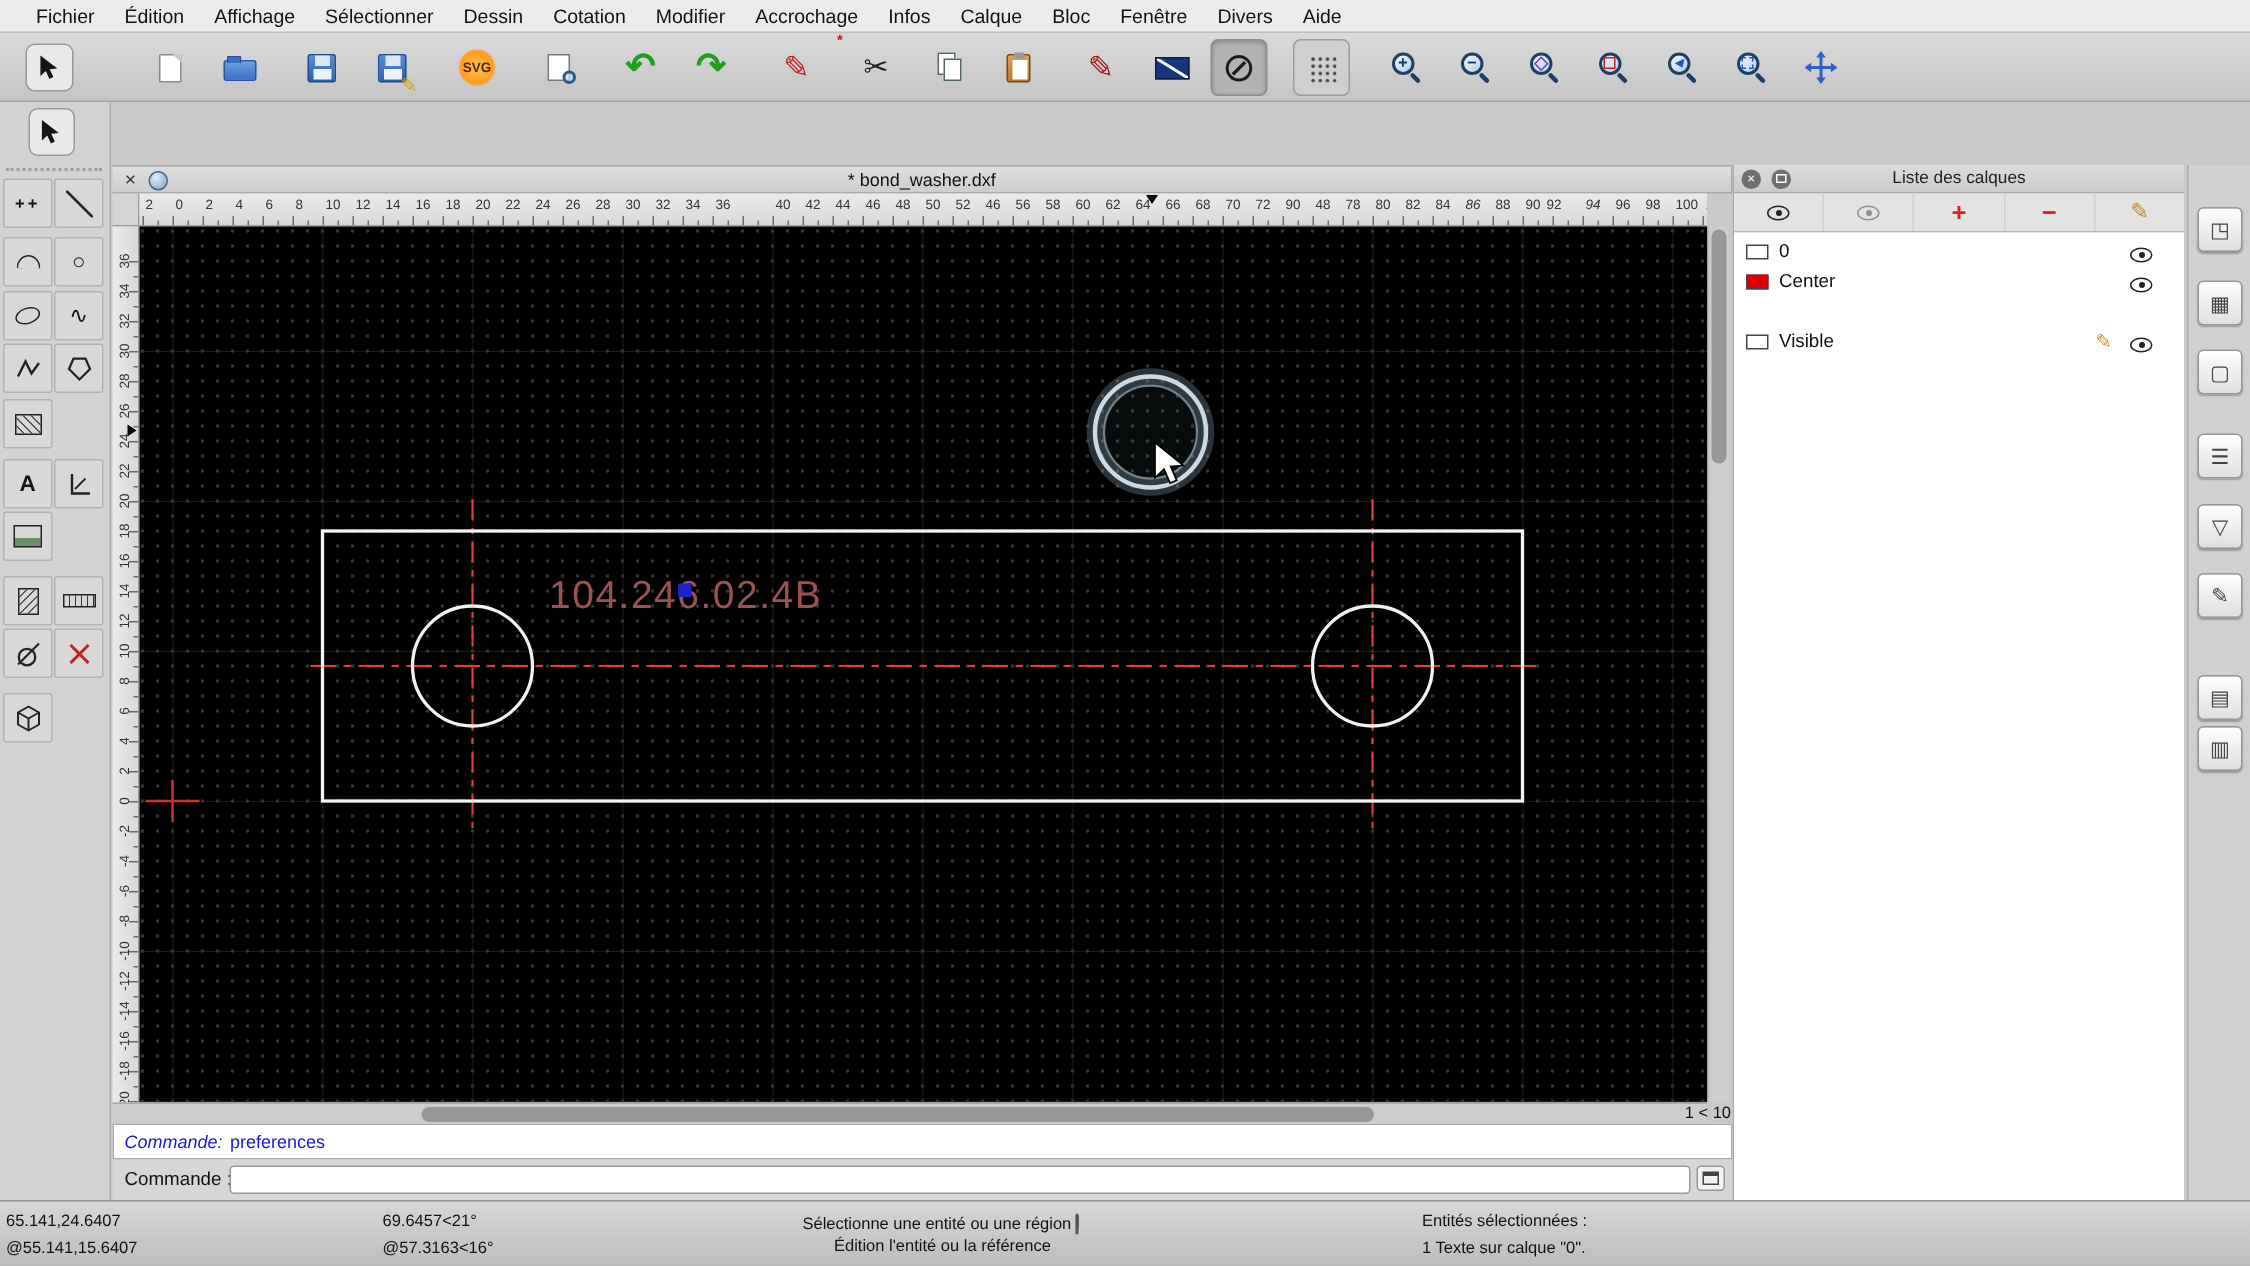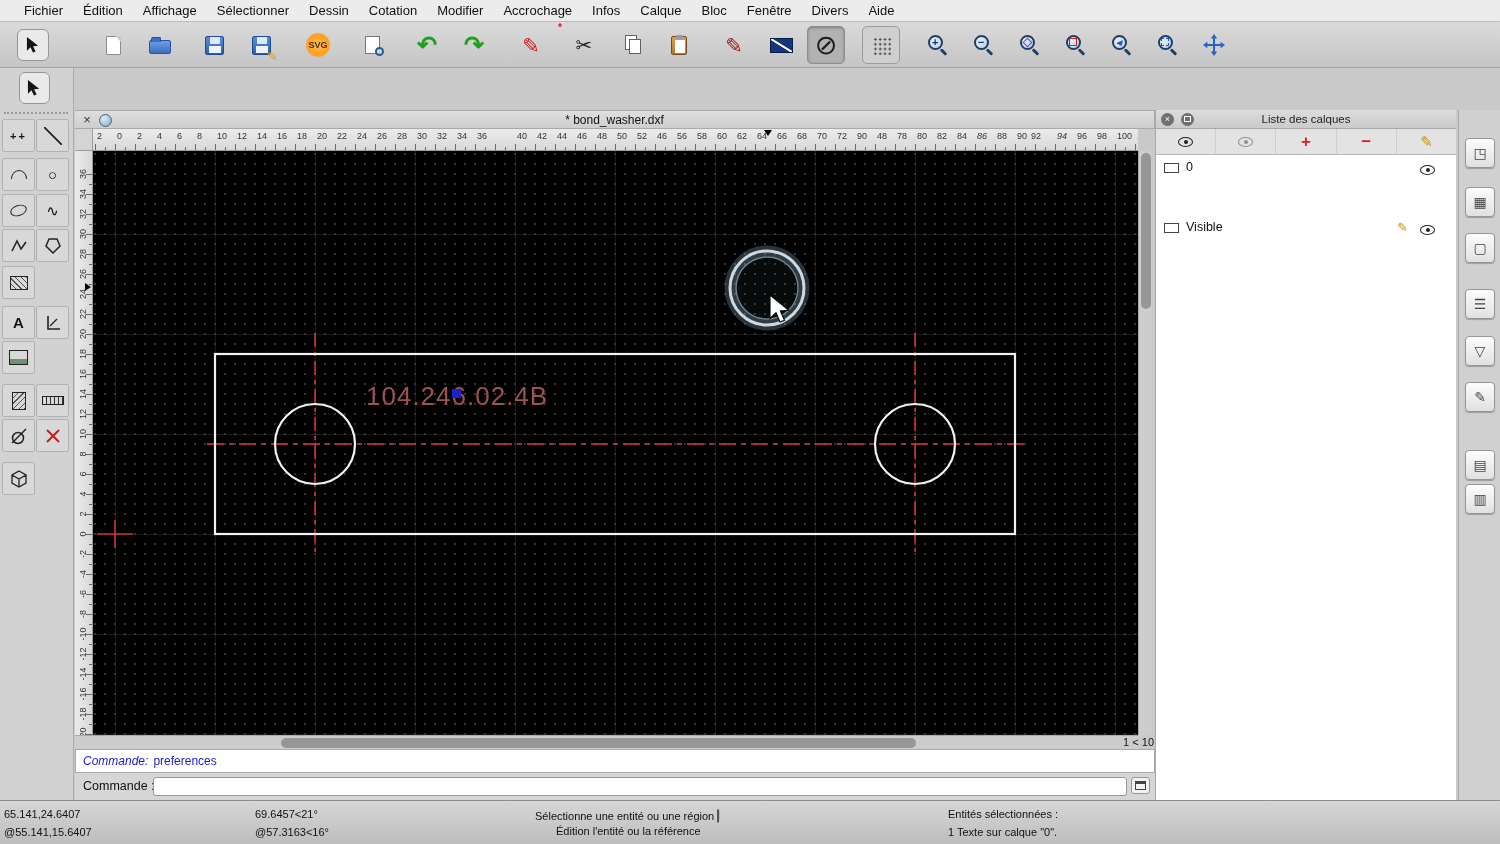--- a/index.html
+++ b/index.html
@@ -690,20 +690,26 @@
         <span class="lpencil">✎</span>
       </div>
   </div>
   <div id="layers-list">
     <div class="lrow" style="top:3px">
       <span class="swatch" style="background: rgb(255, 255, 255);"></span>
       <span class="lname">0</span>
       <span class="row-eye eye"></span>
       <span class="row-lock lock"></span>
     </div>
+    <div class="lrow" style="top:23px">
+      <span class="swatch" style="background: rgb(221, 0, 0);"></span>
+      <span class="lname">Center</span>
+      <span class="row-eye eye"></span>
+      <span class="row-lock lock"></span>
+    </div>
     <div class="lrow" style="top:63px">
       <span class="swatch" style="background: rgb(255, 255, 255);"></span>
       <span class="lname">Visible</span>
       <span class="row-pencil">✎</span>
       <span class="row-eye eye"></span>
       <span class="row-lock lock"></span>
     </div>
   </div>
 </div>
 

